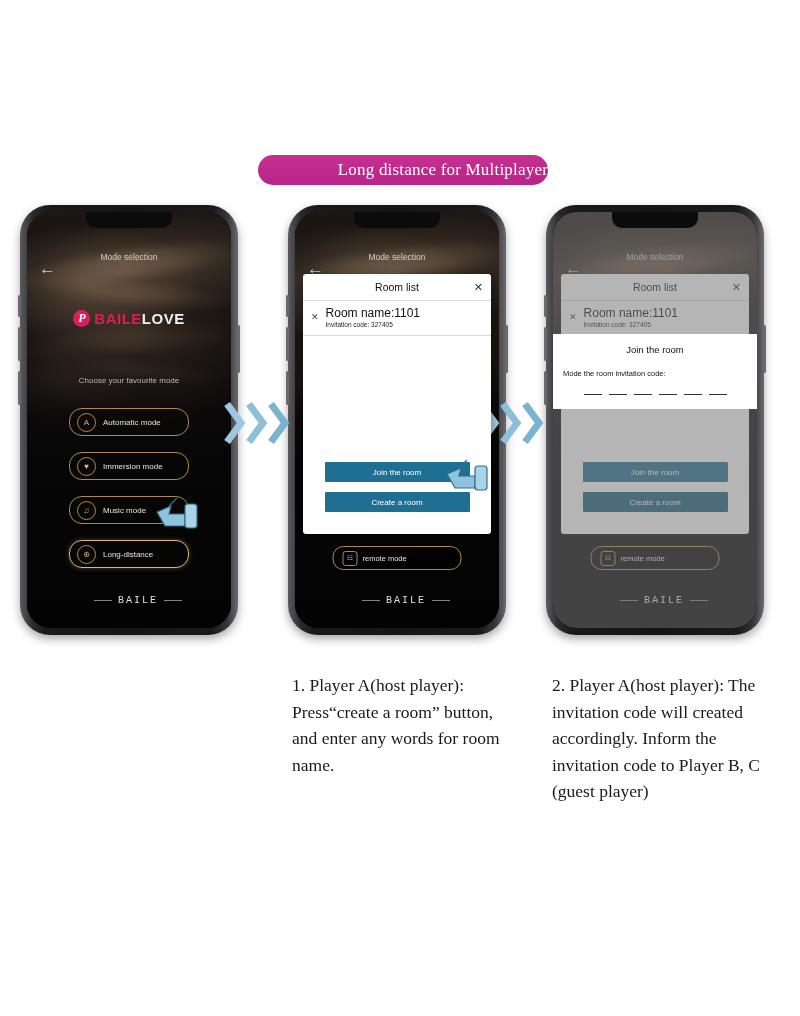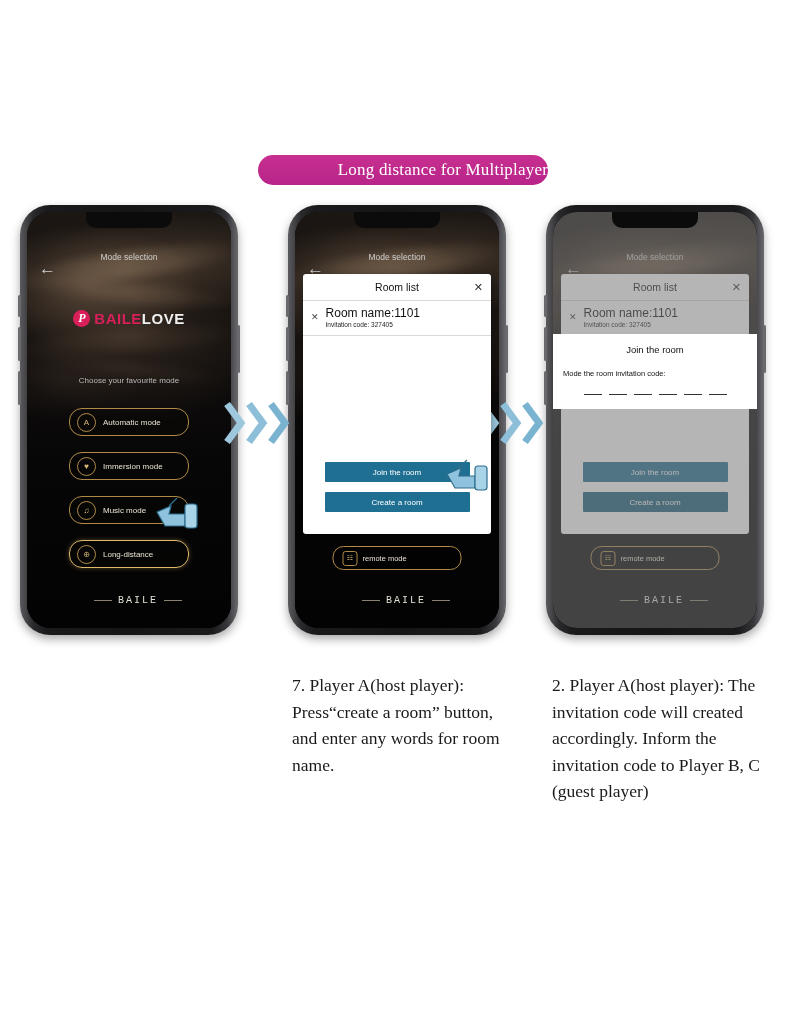--- a/index.html
+++ b/index.html
@@ -559,14 +559,14 @@
         <div class="code-slot"></div>
         <div class="code-slot"></div>
         <div class="code-slot"></div>
         <div class="code-slot"></div>
         <div class="code-slot"></div>
       </div>
     </div>
   </div>
 </div>
 
-<div class="caption" id="caption1">7. Player A(host player): Press“create a room” button, and enter any words for room name.</div>
+<div class="caption" id="caption1">1. Player A(host player): Press“create a room” button, and enter any words for room name.</div>
 <div class="caption" id="caption2">2. Player A(host player): The invitation code will created accordingly. Inform the invitation code to Player B, C (guest player)</div>
 
 </body></html>

